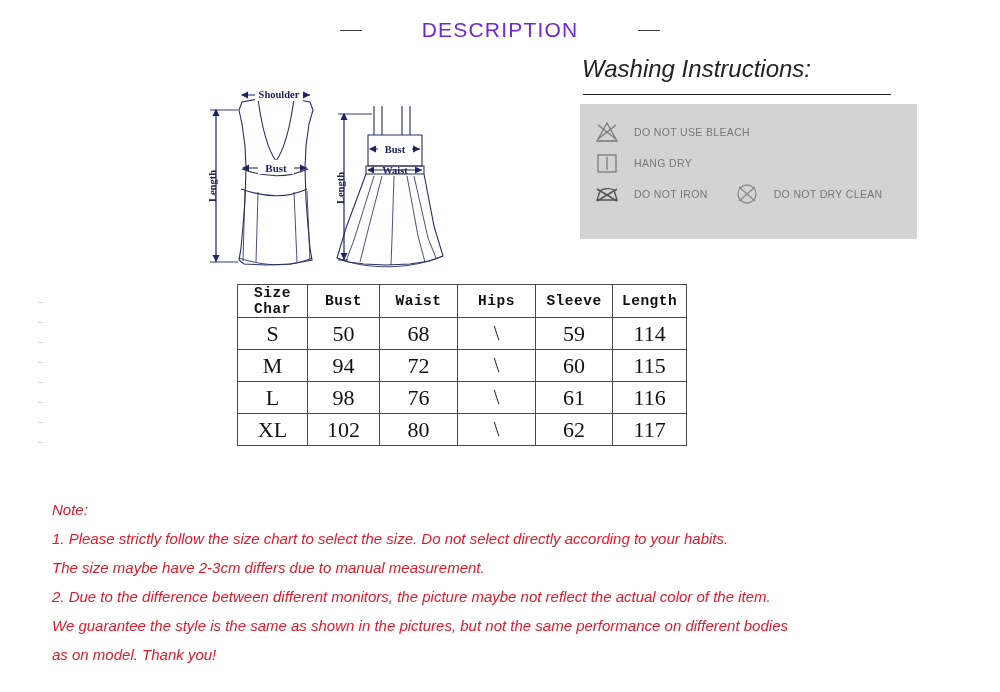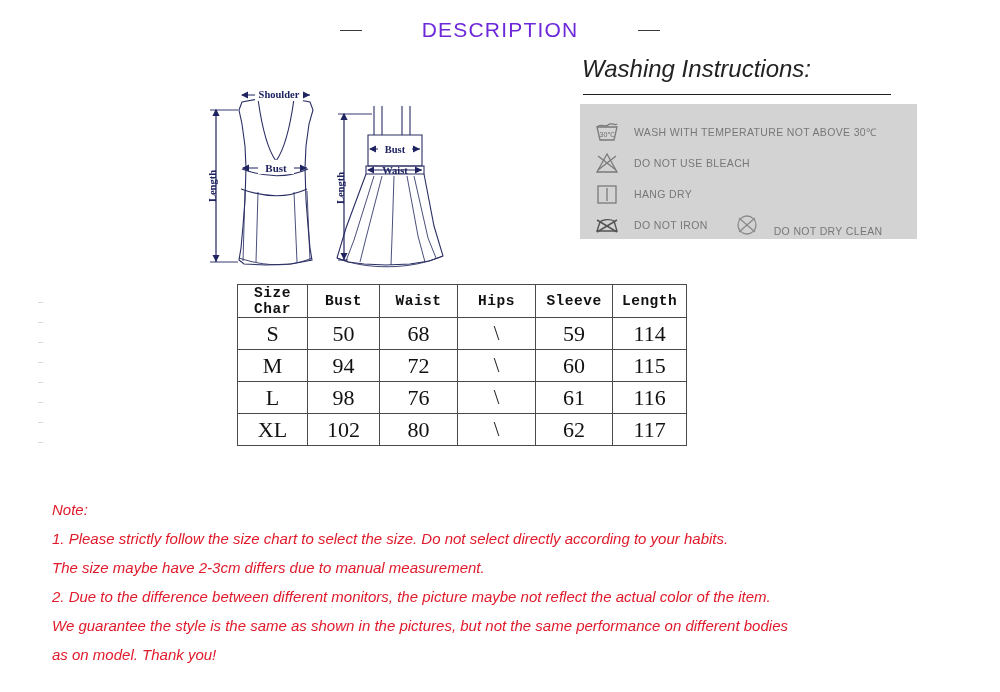--- a/index.html
+++ b/index.html
@@ -78,21 +78,21 @@
   }
   .wash-icon { width: 26px; height: 24px; flex: 0 0 26px; }
   .wash-label {
     font-size: 10.5px;
     color: #777777;
     letter-spacing: .35px;
     white-space: nowrap;
   }
   .wash-row-split { display: flex; align-items: center; height: 31px; }
   .wash-sub { display: flex; align-items: center; gap: 14px; }
-  .wash-sub.second { margin-left: 26px; align-items: flex-end; }
+  .wash-sub.second { margin-left: 26px; }
 
   
   .size-table {
     position: absolute;
     left: 237px; top: 284px;
     border-collapse: collapse;
     font-family: "Liberation Serif", serif;
     padding-left: 20px;
   }
   .size-table th, .size-table td {
@@ -234,30 +234,20 @@
     <text x="148" y="100" text-anchor="middle" font-family="Liberation Serif, serif" font-size="10.5" font-weight="bold" fill="#1f2360" transform="rotate(-90 148 100)">Length</text>
   </svg>
 </div>
 
 <div class="wash-block">
   <div class="wash-title">Washing Instructions:</div>
   <div class="wash-rule"></div>
 
   <div class="wash-panel">
 
-    <div class="wash-row">
-      <span class="wash-icon">
-        <svg width="26" height="24" viewBox="0 0 26 24">
-          <path d="M3,7 L23,7 L20,20 L6,20 Z" fill="none" stroke="#7a7a7a" stroke-width="1.3"></path>
-          <path d="M3,7 C7,3 11,8 14,5 C17,2 21,6 23,4" fill="none" stroke="#7a7a7a" stroke-width="1.3"></path>
-          <text x="13" y="17" text-anchor="middle" font-family="Liberation Sans, sans-serif" font-size="7" fill="#6e6e6e">30℃</text>
-        </svg>
-      </span>
-      <span class="wash-label">WASH WITH TEMPERATURE NOT ABOVE 30℃</span>
-    </div>
 
     <div class="wash-row">
       <span class="wash-icon">
         <svg width="26" height="24" viewBox="0 0 26 24">
           <path d="M13,3 L23,21 L3,21 Z" fill="none" stroke="#7a7a7a" stroke-width="1.3"></path>
           <line x1="4" y1="5" x2="22" y2="19" stroke="#7a7a7a" stroke-width="1.3"></line>
           <line x1="22" y1="5" x2="4" y2="19" stroke="#7a7a7a" stroke-width="1.3"></line>
         </svg>
       </span>
       <span class="wash-label">DO NOT USE BLEACH</span>

